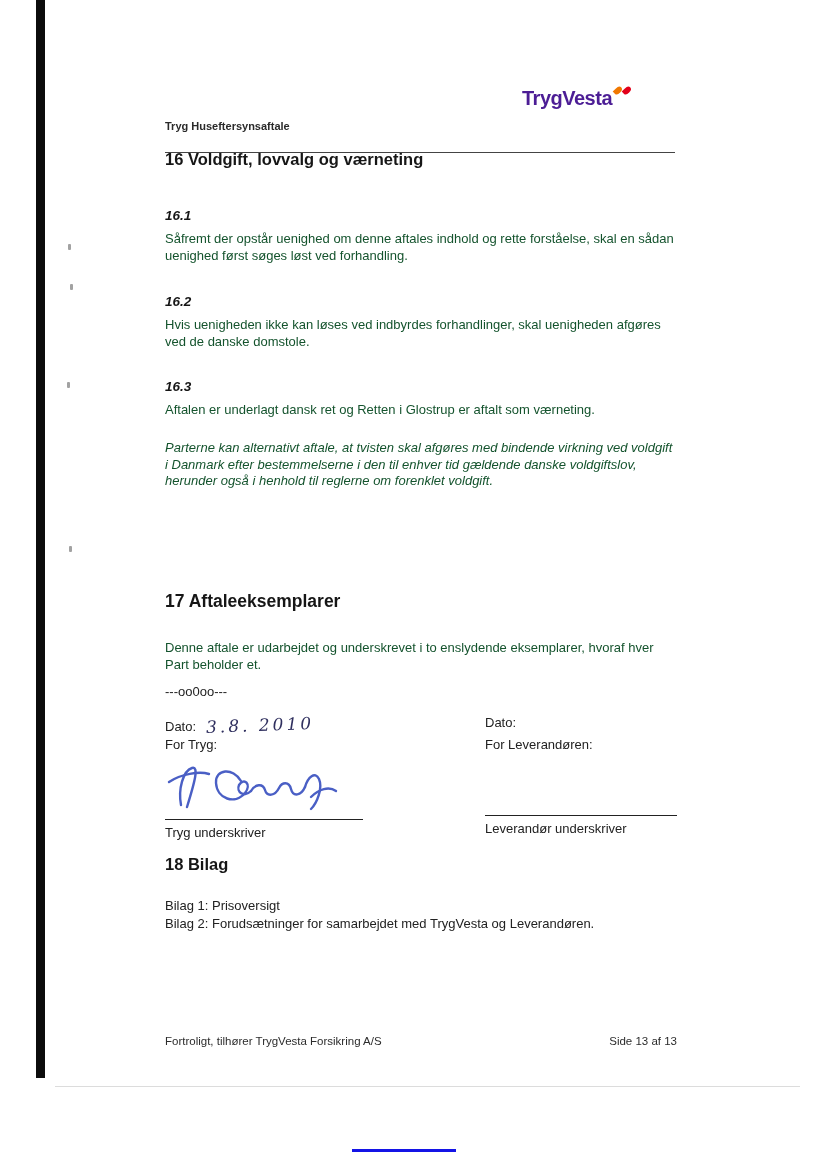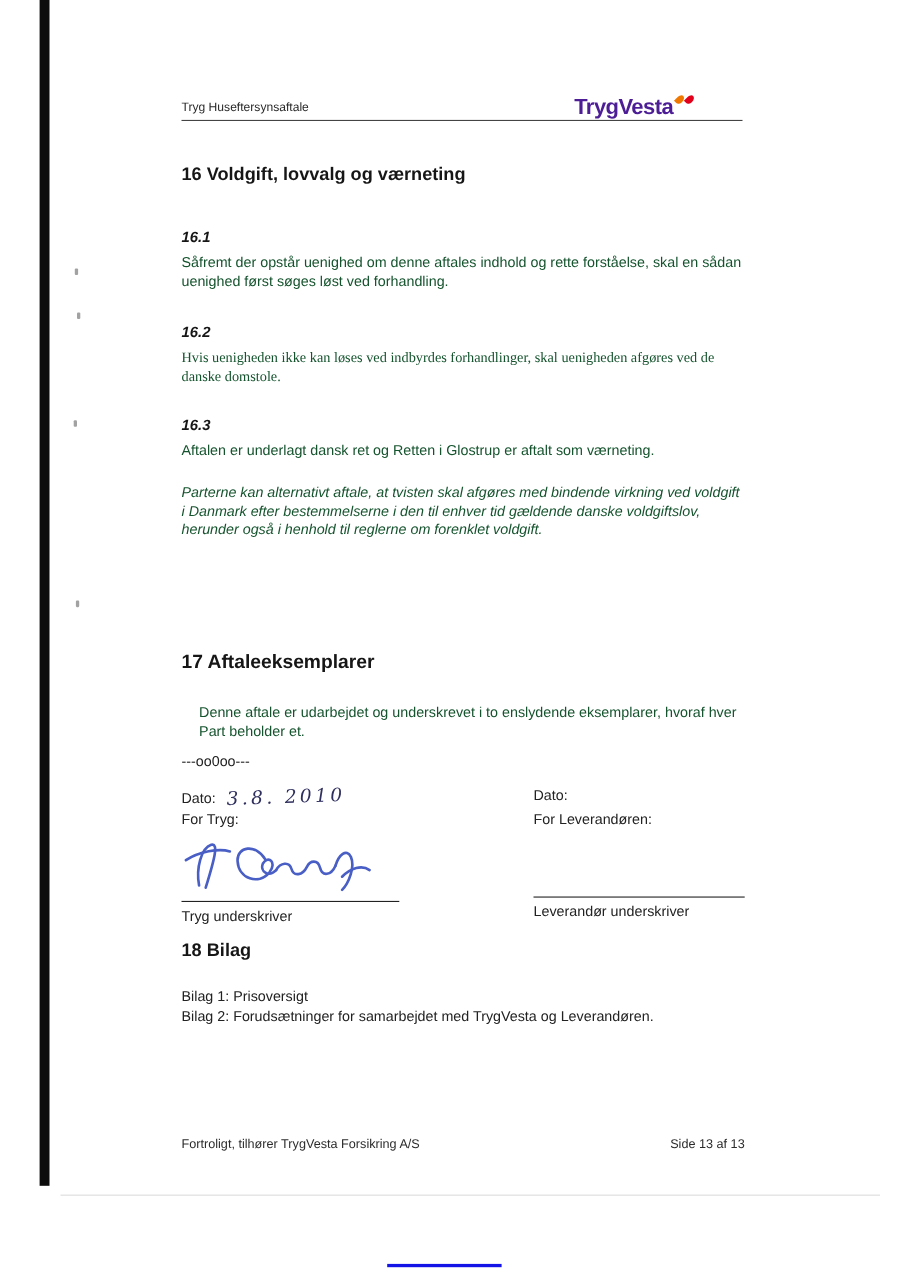--- a/index.html
+++ b/index.html
@@ -8,22 +8,22 @@
     font-family:"Liberation Sans", sans-serif; color:#1d1d1d; overflow:hidden;
   }
   
   .scan-bar { position:absolute; left:36px; top:0; width:9px; height:1078px; background:#0c0c0c; }
   .scan-speck { position:absolute; width:3px; height:6px; background:#555; opacity:.55; border-radius:1px; }
   .faint-line { position:absolute; left:55px; top:1086px; width:745px; height:1px; background:#dcdcdc; }
   .blue-line { position:absolute; left:352px; top:1149px; width:104px; height:3px; background:#1414e6; }
 
   
   .header {
-    position:absolute; left:165px; top:92px; width:510px;
-    font-size:11px; color:#2a2a2a; border-bottom:1.5px solid #444; padding-bottom:5px;
+    position:absolute; left:165px; top:120px; width:510px;
+    font-size:11px; color:#2a2a2a; border-bottom:1.5px solid #444; padding-bottom:20px;font-weight:bold;
   }
   .logo { position:absolute; left:522px; top:88px; display:flex; align-items:flex-start; }
   .logo-text { font-size:20px; font-weight:bold; color:#4c1d95; letter-spacing:-0.5px; line-height:1; }
   .logo-marks { display:flex; gap:3px; margin-left:3px; margin-top:-2px; }
   .logo-marks i { display:block; width:6px; height:9px; border-radius:50% 50% 50% 0; transform:rotate(45deg); }
   .logo-marks i.m1 { background:#f07800; }
   .logo-marks i.m2 { background:#e2001a; }
 
   .h-main { position:absolute; left:165px; font-size:16.5px; font-weight:bold; color:#161616; }
   .h-sub { position:absolute; left:165px; font-size:13.5px; font-weight:bold; font-style:italic; color:#161616; }
@@ -71,28 +71,28 @@
         <i class="m2"></i>
       </span>
   </div>
 
   <div class="h-main" style="top:150px;">16 Voldgift, lovvalg og værneting</div>
 
   <div class="h-sub" style="top:208px;">16.1</div>
   <div class="para" style="top:231px;">Såfremt der opstår uenighed om denne aftales indhold og rette forståelse, skal en sådan uenighed først søges løst ved forhandling.</div>
 
   <div class="h-sub" style="top:294px;">16.2</div>
-  <div class="para" style="top:317px;font-family:Liberation Serif, serif;">Hvis uenigheden ikke kan løses ved indbyrdes forhandlinger, skal uenigheden afgøres ved de danske domstole.</div>
+  <div class="para" style="top:317px;">Hvis uenigheden ikke kan løses ved indbyrdes forhandlinger, skal uenigheden afgøres ved de danske domstole.</div>
 
   <div class="h-sub" style="top:379px;">16.3</div>
   <div class="para" style="top:402px;">Aftalen er underlagt dansk ret og Retten i Glostrup er aftalt som værneting.</div>
   <div class="para" style="top:440px;font-style:italic;">Parterne kan alternativt aftale, at tvisten skal afgøres med bindende virkning ved voldgift i Danmark efter bestemmelserne i den til enhver tid gældende danske voldgiftslov, herunder også i henhold til reglerne om forenklet voldgift.</div>
 
   <div class="h-main" style="top:591px; font-size:17.5px;">17 Aftaleeksemplarer</div>
-  <div class="para" style="top:640px;margin-left:16px;">Denne aftale er udarbejdet og underskrevet i to enslydende eksemplarer, hvoraf hver Part beholder et.</div>
+  <div class="para" style="top:640px;">Denne aftale er udarbejdet og underskrevet i to enslydende eksemplarer, hvoraf hver Part beholder et.</div>
   <div class="separator" style="top:684px;">---oo0oo---</div>
 
   <div class="sig-col left">
     <div class="sig-row">
       <span>Dato:</span>
       <span class="hand-date">3.8. 2010</span>
     </div>
     <div class="sig-row">
       <span>For Tryg:</span>
     </div>

